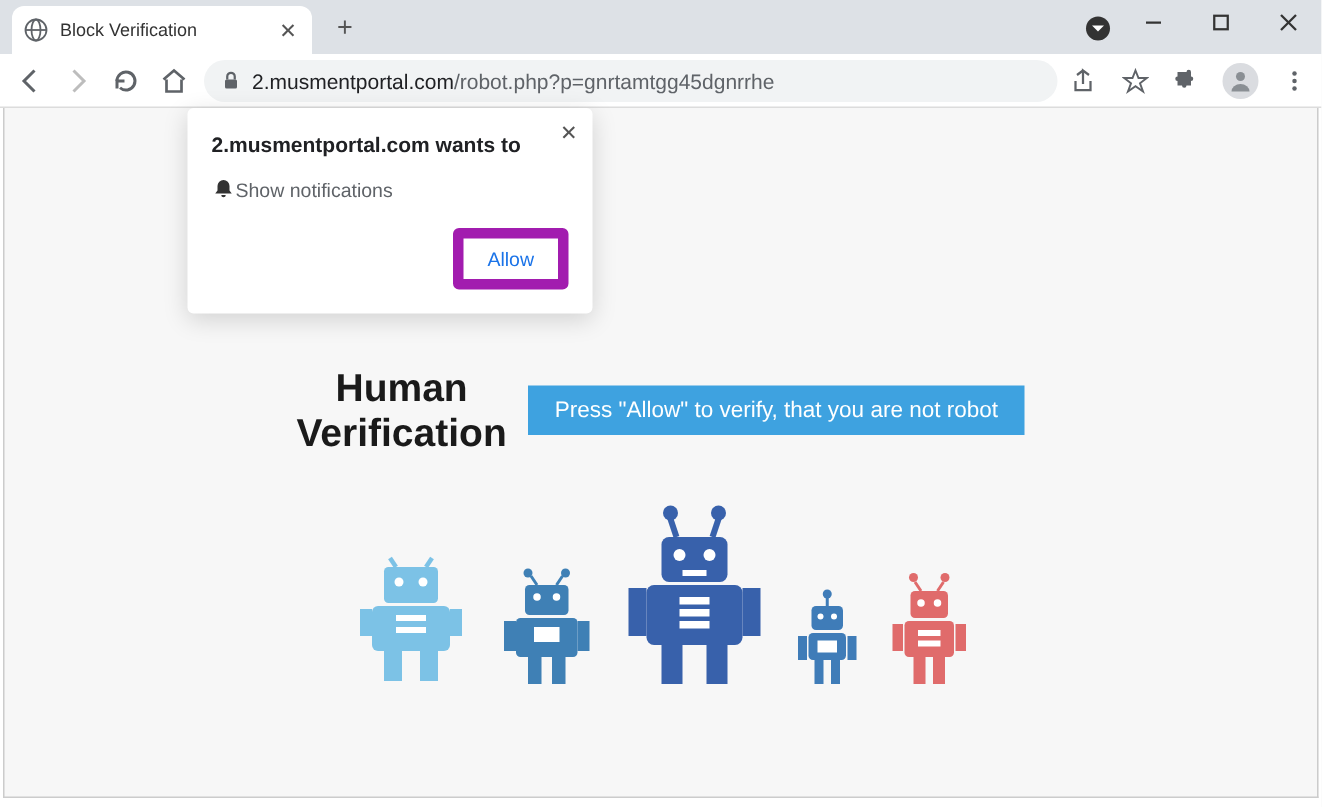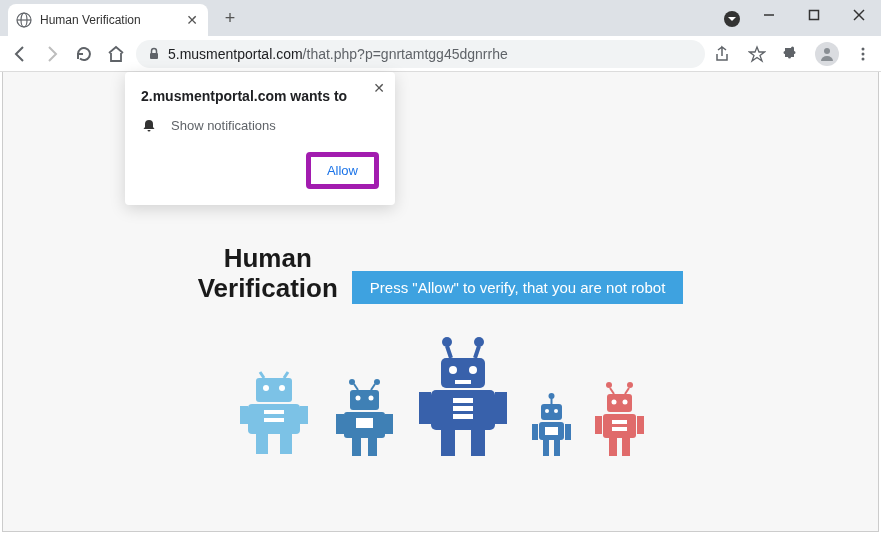--- a/index.html
+++ b/index.html
@@ -28,48 +28,48 @@
     .right-icon { width: 20px; height: 20px; display: flex; align-items: center; justify-content: center; color: #5f6368; }
     .avatar-icon { width: 24px; height: 24px; border-radius: 50%; background: #dadce0; display: flex; align-items: center; justify-content: center; }
 
     
     .viewport { width: 877px; height: 460px; margin: 0 2px; background: #f7f7f7; border: 1px solid #ccc; border-top: none; position: relative; }
 
     
     .popup { position: absolute; left: 122px; top: 0; width: 270px; background: #fff; border-radius: 4px; box-shadow: 0 4px 16px rgba(0,0,0,0.15); padding: 16px; z-index: 10; }
     .popup-close { position: absolute; right: 10px; top: 8px; font-size: 14px; color: #555; }
     .popup-title { font-size: 14px; color: #202124; margin-bottom: 14px; font-weight: bold; }
-    .popup-row { display: flex; align-items: flex-start; gap: 14px; font-size: 13px; color: #5f6368; margin-bottom: 18px; }
+    .popup-row { display: flex; align-items: center; font-size: 13px; color: #5f6368; margin-bottom: 18px; }
     .popup-bell { width: 16px; height: 16px; }
     .popup-buttons { display: flex; justify-content: flex-end; gap: 8px; }
-    .popup-btn { border: 5px solid #a21caf; background: #fff; color: #1a73e8; padding: 6px 16px; border-radius: 4px; font-size: 13px; }
+    .popup-btn { border: 7px solid #a21caf; background: #fff; color: #1a73e8; padding: 6px 16px; border-radius: 4px; font-size: 13px; }
 
     
     .page-content { position: absolute; top: 172px; left: 0; width: 100%; display: flex; flex-direction: column; align-items: center; }
-    .heading-row { display: flex; align-items: flex-end; gap: 14px; justify-content: center; }
+    .heading-row { display: flex; align-items: center; gap: 14px; justify-content: center; }
     .heading { font-size: 26px; font-weight: bold; color: #1a1a1a; text-align: center; line-height: 1.15; }
     .banner { background: #3ea2e0; color: #fff; padding: 8px 18px; font-size: 15px; text-align: center; }
 
     
     .robots-row { display: flex; align-items: flex-end; justify-content: center; gap: 18px; margin-top: 32px; }
     .robot svg { display: block; }
   </style>
 </head>
 <body>
 
 <div class="titlebar">
   <div class="tab">
     <span class="tab-favicon">
       <svg viewBox="0 0 16 16" width="16" height="16">
           <circle cx="8" cy="8" r="7" fill="none" stroke="#5f6368" stroke-width="1.2"></circle>
           <ellipse cx="8" cy="8" rx="3" ry="7" fill="none" stroke="#5f6368" stroke-width="1.2"></ellipse>
           <line x1="1" y1="8" x2="15" y2="8" stroke="#5f6368" stroke-width="1.2"></line>
         </svg>
     </span>
-    <span class="tab-title">Human Verification</span>
+    <span class="tab-title">Block Verification</span>
     <span class="tab-close">✕</span>
   </div>
   <div class="new-tab">+</div>
   <div class="adv-dot">
     <svg viewBox="0 0 18 18" width="18" height="18">
         <circle cx="9" cy="9" r="8" fill="#333"></circle>
         <path d="M5 7 L9 11 L13 7 Z" fill="#fff"></path>
       </svg>
   </div>
   <div class="window-controls">
@@ -114,21 +114,21 @@
         <path d="M2 8 L9 2 L16 8 M4 8 V16 H14 V8" fill="none" stroke="#5f6368" stroke-width="1.8"></path>
       </svg>
     </div>
   <div class="addr-bar">
     <span class="lock-icon">
         <svg width="14" height="14" viewBox="0 0 14 14">
           <rect x="3" y="6" width="8" height="6" rx="1" fill="#5f6368"></rect>
           <path d="M4.5 6 V4 a2.5 2.5 0 0 1 5 0 V6" fill="none" stroke="#5f6368" stroke-width="1.5"></path>
         </svg>
       </span>
-    <span class="url-text"><span class="host">5.musmentportal.com</span><span>/that.php?p=gnrtamtgg45dgnrrhe</span></span>
+    <span class="url-text"><span class="host">2.musmentportal.com</span><span>/robot.php?p=gnrtamtgg45dgnrrhe</span></span>
   </div>
   <div class="right-icons">
     <div class="right-icon">
         <svg width="18" height="18" viewBox="0 0 18 18">
           <path d="M12 5 L8 2 L8 11 M8 2 L4 5 M3 9 V15 H13 V9" fill="none" stroke="#5f6368" stroke-width="1.5"></path>
         </svg>
       </div>
     <div class="right-icon">
         <svg width="18" height="18" viewBox="0 0 18 18">
           <path d="M9 2 L11 7 L16.5 7 L12 10.5 L14 16 L9 12.5 L4 16 L6 10.5 L1.5 7 L7 7 Z" fill="none" stroke="#5f6368" stroke-width="1.3"></path>

